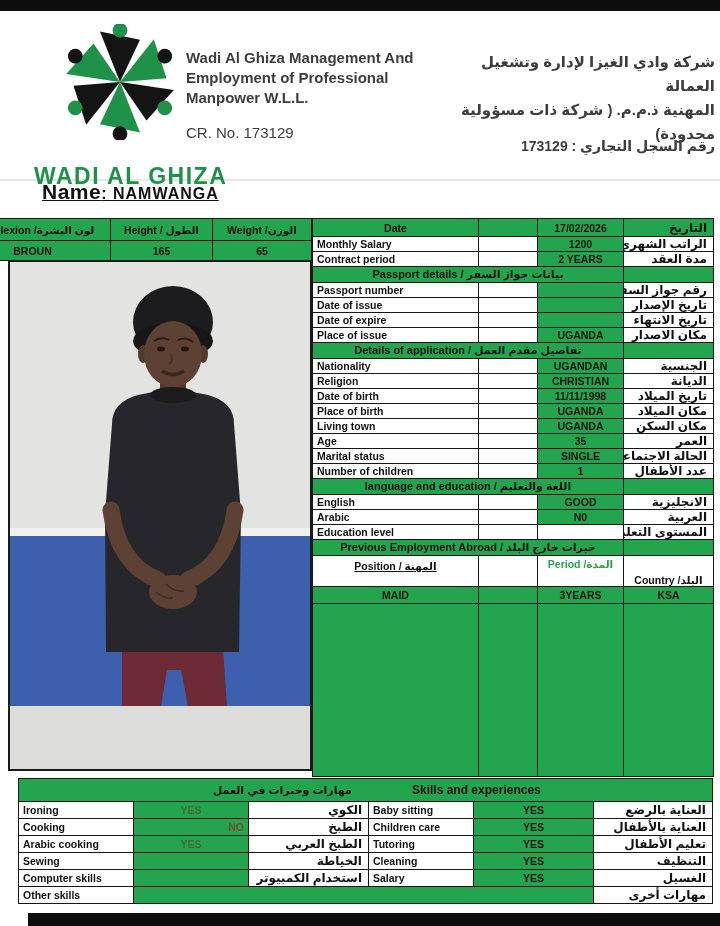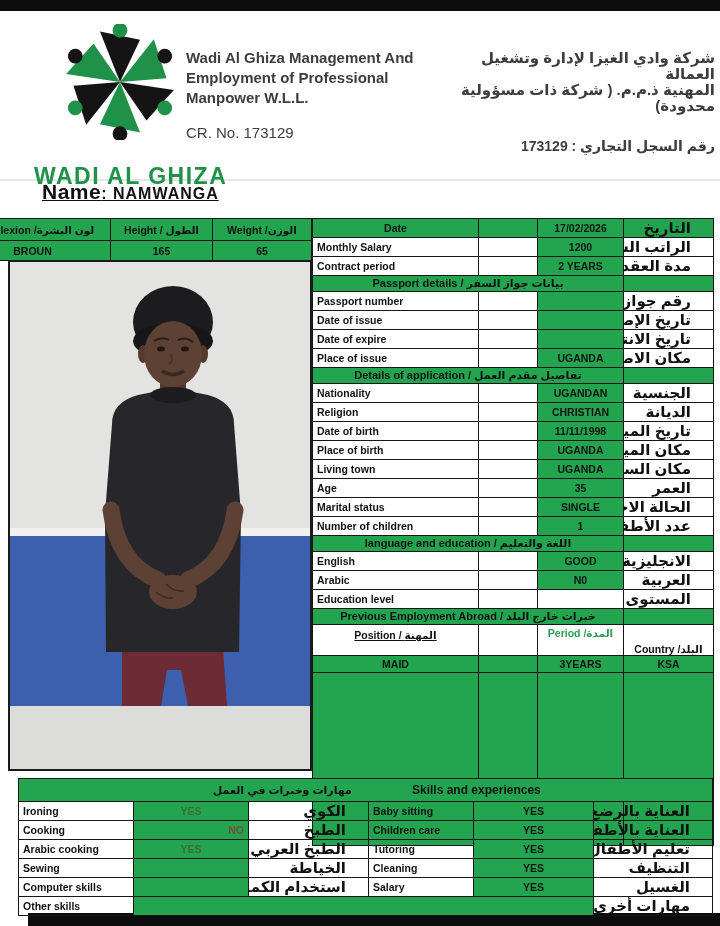--- a/index.html
+++ b/index.html
@@ -29,21 +29,21 @@
     position:absolute;left:186px;top:48px;width:240px;
     font-size:15px;font-weight:bold;color:#3d3d3d;line-height:20px;
   }
   .cr-en{
     position:absolute;left:186px;top:124px;width:200px;
     font-size:15px;color:#3d3d3d;
   }
   .company-ar{
     position:absolute;left:430px;top:50px;width:285px;
     direction:rtl;text-align:right;
-    font-size:15px;font-weight:bold;color:#3d3d3d;line-height:16px;
+    font-size:15px;font-weight:bold;color:#3d3d3d;line-height:24px;
   }
   .cr-ar{
     position:absolute;left:430px;top:138px;width:285px;
     direction:rtl;text-align:right;
     font-size:14px;font-weight:bold;color:#3d3d3d;
   }
 
   
   .name-line{position:absolute;left:42px;top:180px;white-space:nowrap;text-decoration:underline;}
   .name-line .nl{font-size:21px;font-weight:800;letter-spacing:.5px;}
@@ -52,21 +52,21 @@
   
   table{border-collapse:collapse;position:absolute;table-layout:fixed;}
   td{
     border:1.5px solid #15151a;
     font-size:10.5px;font-weight:bold;
     padding:0 4px;white-space:nowrap;overflow:hidden;
     vertical-align:middle;
   }
   .green{background:var(--green);}
   .ctr{text-align:center;padding:0 2px;}
-  .ar{direction:rtl;text-align:right;font-size:15px;padding-right:22px;}
+  .ar{direction:rtl;text-align:right;font-size:12px;padding-right:6px;}
   .sec{font-size:11px;text-align:center;}
   .period-txt{color:#2f9e50;}
   .muted-yes{text-align:center;color:#3f6d31;}
   .muted-no{text-align:right;color:#7c4a35;}
   .r18{height:18px}.r15{height:15px}.r16{height:16px}.r17{height:17px}
   .r20{height:20px}.r22{height:22px}.r26{height:26px}.rblock{height:173px}
 
   
   #physical{left:-46px;top:218px;width:357px;}
 

